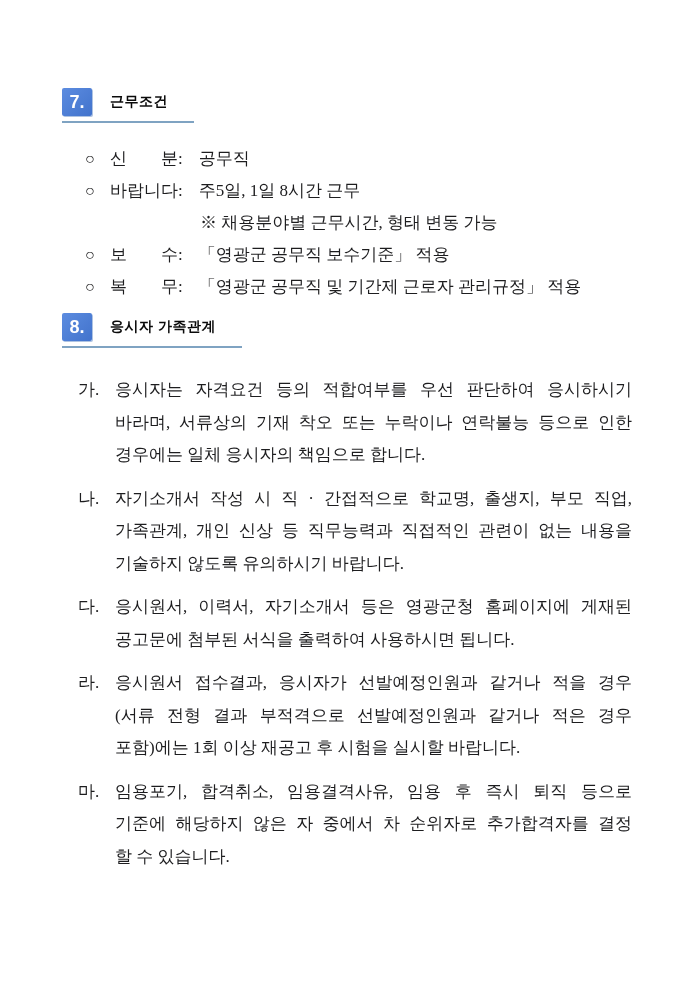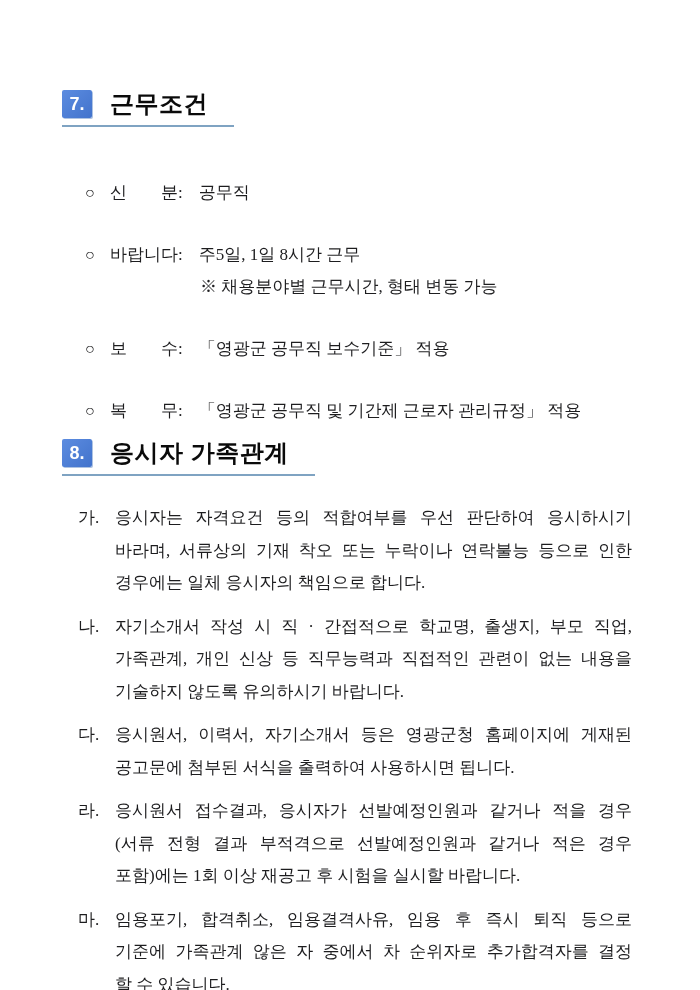--- a/index.html
+++ b/index.html
@@ -38,30 +38,30 @@
     font-family:"Liberation Sans","DejaVu Sans",sans-serif;
     font-weight:bold;
     font-size:18px;
     border-radius:2px;
     padding:0 3px;
     box-shadow:1px 1px 0 #aec3e2;
   }
   .title{
     font-family:"Liberation Sans","DejaVu Sans",sans-serif;
     font-weight:800;
-    font-size:24px;
+    font-size:14px;
     letter-spacing:0.5px;
     color:#0a0a0a;
   }
 
   
   .rows{margin-left:23px; margin-bottom:16px; font-size:17px;}
   .row{display:flex; align-items:baseline; line-height:20px; margin-bottom:12px; white-space:pre;}
   .bullet{width:25px; flex-shrink:0; font-size:16px;}
-  .label{white-space:pre;margin-top:30px;}
+  .label{white-space:pre;}
   .value{margin-left:16px; white-space:pre;}
   .note-row{padding-left:115px; line-height:20px; margin-bottom:12px; white-space:pre;}
 
   
   .paras{margin-left:16px; font-size:17px;}
   .para{display:flex; margin-bottom:11px;}
   .marker{width:37px; flex-shrink:0; line-height:32.5px;}
   .plines{flex:1; min-width:0;}
   .pline{
     line-height:32.5px;
@@ -123,20 +123,20 @@
           <div class="plines">
             <div class="pline">응시원서 접수결과, 응시자가 선발예정인원과 같거나 적을 경우</div>
             <div class="pline">(서류 전형 결과 부적격으로 선발예정인원과 같거나 적은 경우</div>
             <div class="pline">포함)에는 1회 이상 재공고 후 시험을 실시할 바랍니다.</div>
           </div>
         </div>
         <div class="para">
           <span class="marker">마.</span>
           <div class="plines">
             <div class="pline">임용포기, 합격취소, 임용결격사유, 임용 후 즉시 퇴직 등으로</div>
-            <div class="pline">기준에 가족관계 않은 자 중에서 차 순위자로 추가합격자를 결정</div>
+            <div class="pline">기준에 해당하지 않은 자 중에서 차 순위자로 추가합격자를 결정</div>
             <div class="pline">할 수 있습니다.</div>
           </div>
         </div>
       </div>
   </section>
 
 </div>
 
 </body></html>

